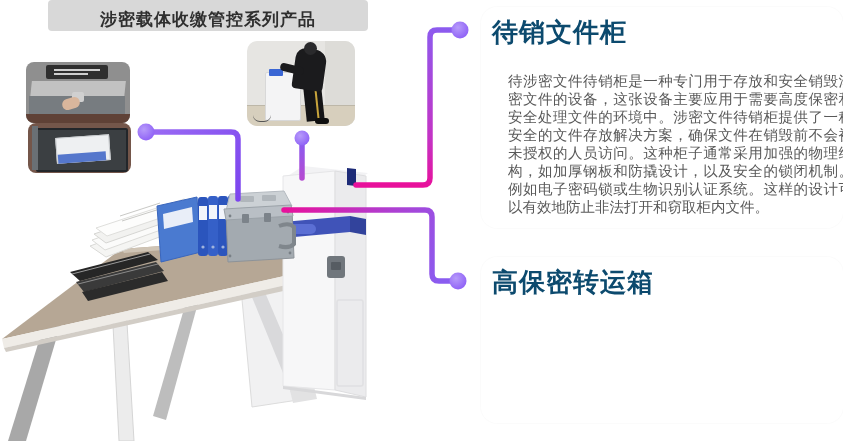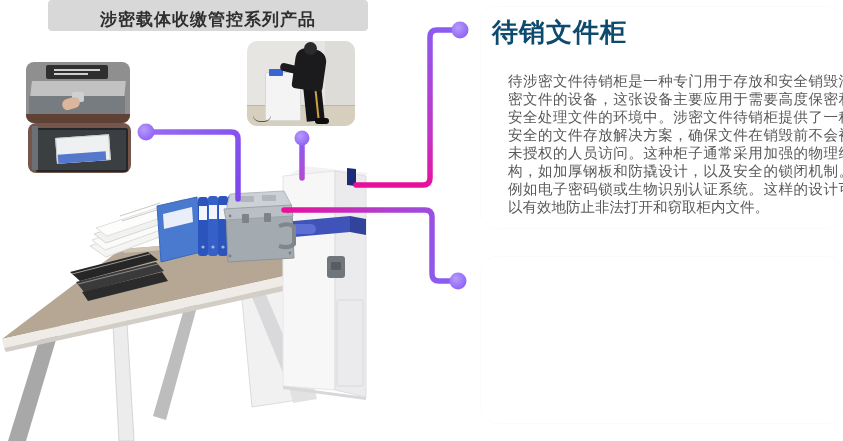--- a/index.html
+++ b/index.html
@@ -224,15 +224,16 @@
 
   <div class="banner">
     <span>涉密载体收缴管控系列产品</span>
   </div>
 
   <div class="card card1">
     <h2>待销文件柜</h2>
     <p>待涉密文件待销柜是一种专门用于存放和安全销毁涉密文件的设备，这张设备主要应用于需要高度保密和安全处理文件的环境中。涉密文件待销柜提供了一种安全的文件存放解决方案，确保文件在销毁前不会被未授权的人员访问。这种柜子通常采用加强的物理结构，如加厚钢板和防撬设计，以及安全的锁闭机制。例如电子密码锁或生物识别认证系统。这样的设计可以有效地防止非法打开和窃取柜内文件。</p>
   </div>
   <div class="card card2">
+    <h2>高保密转运箱</h2>
   </div>
 
 </div>
 
 </body></html>

